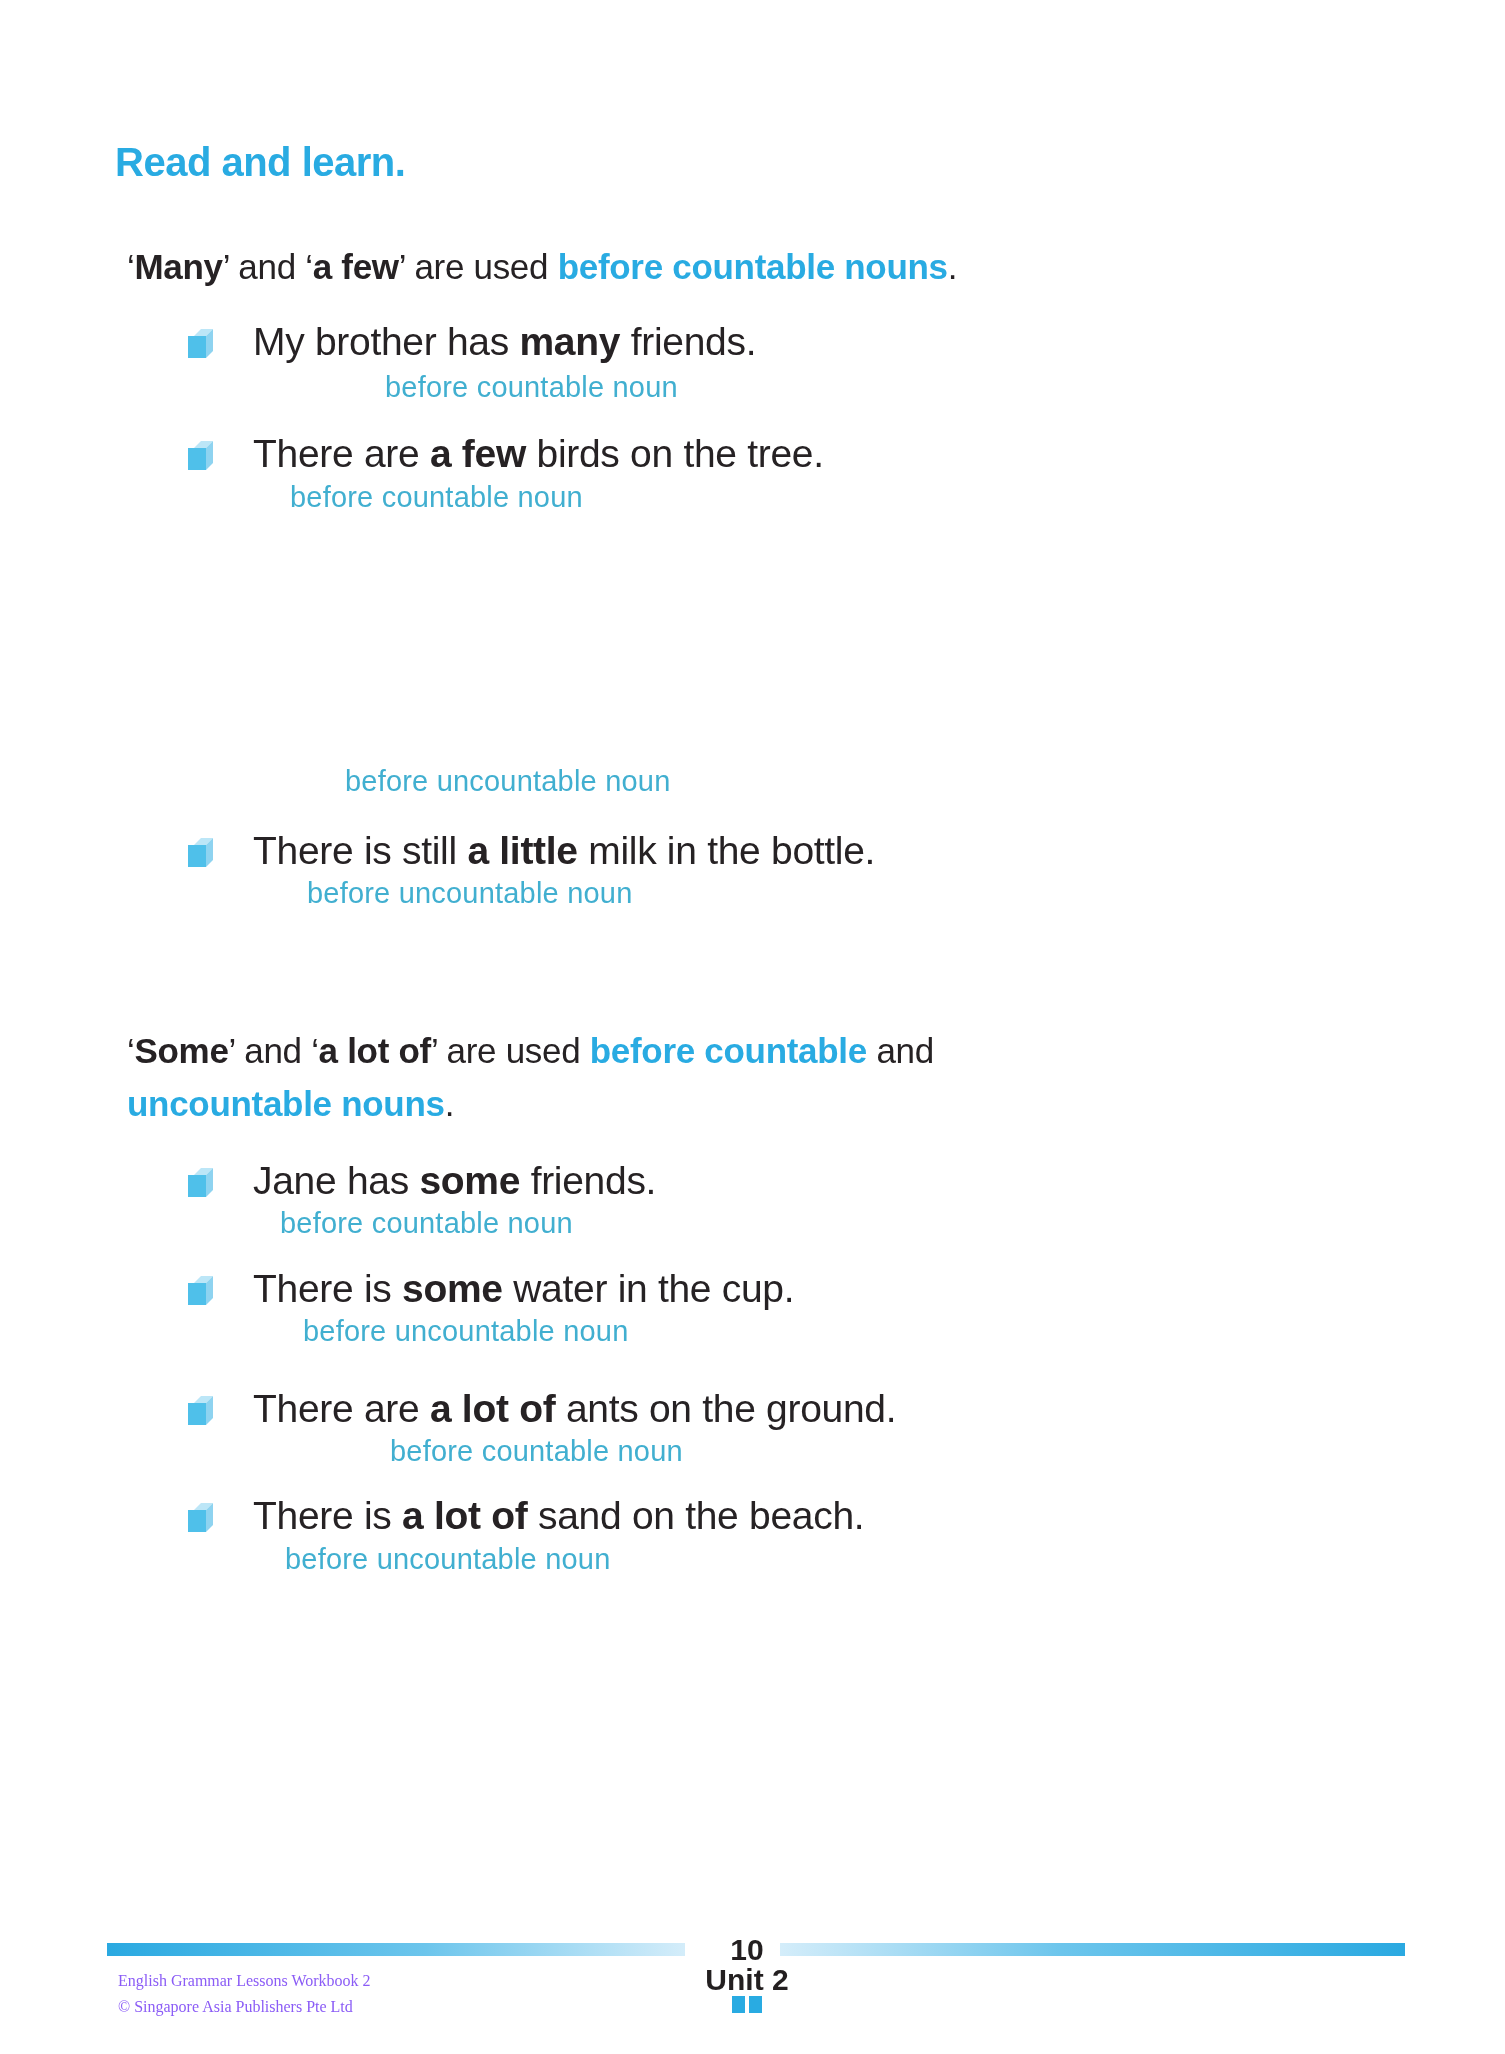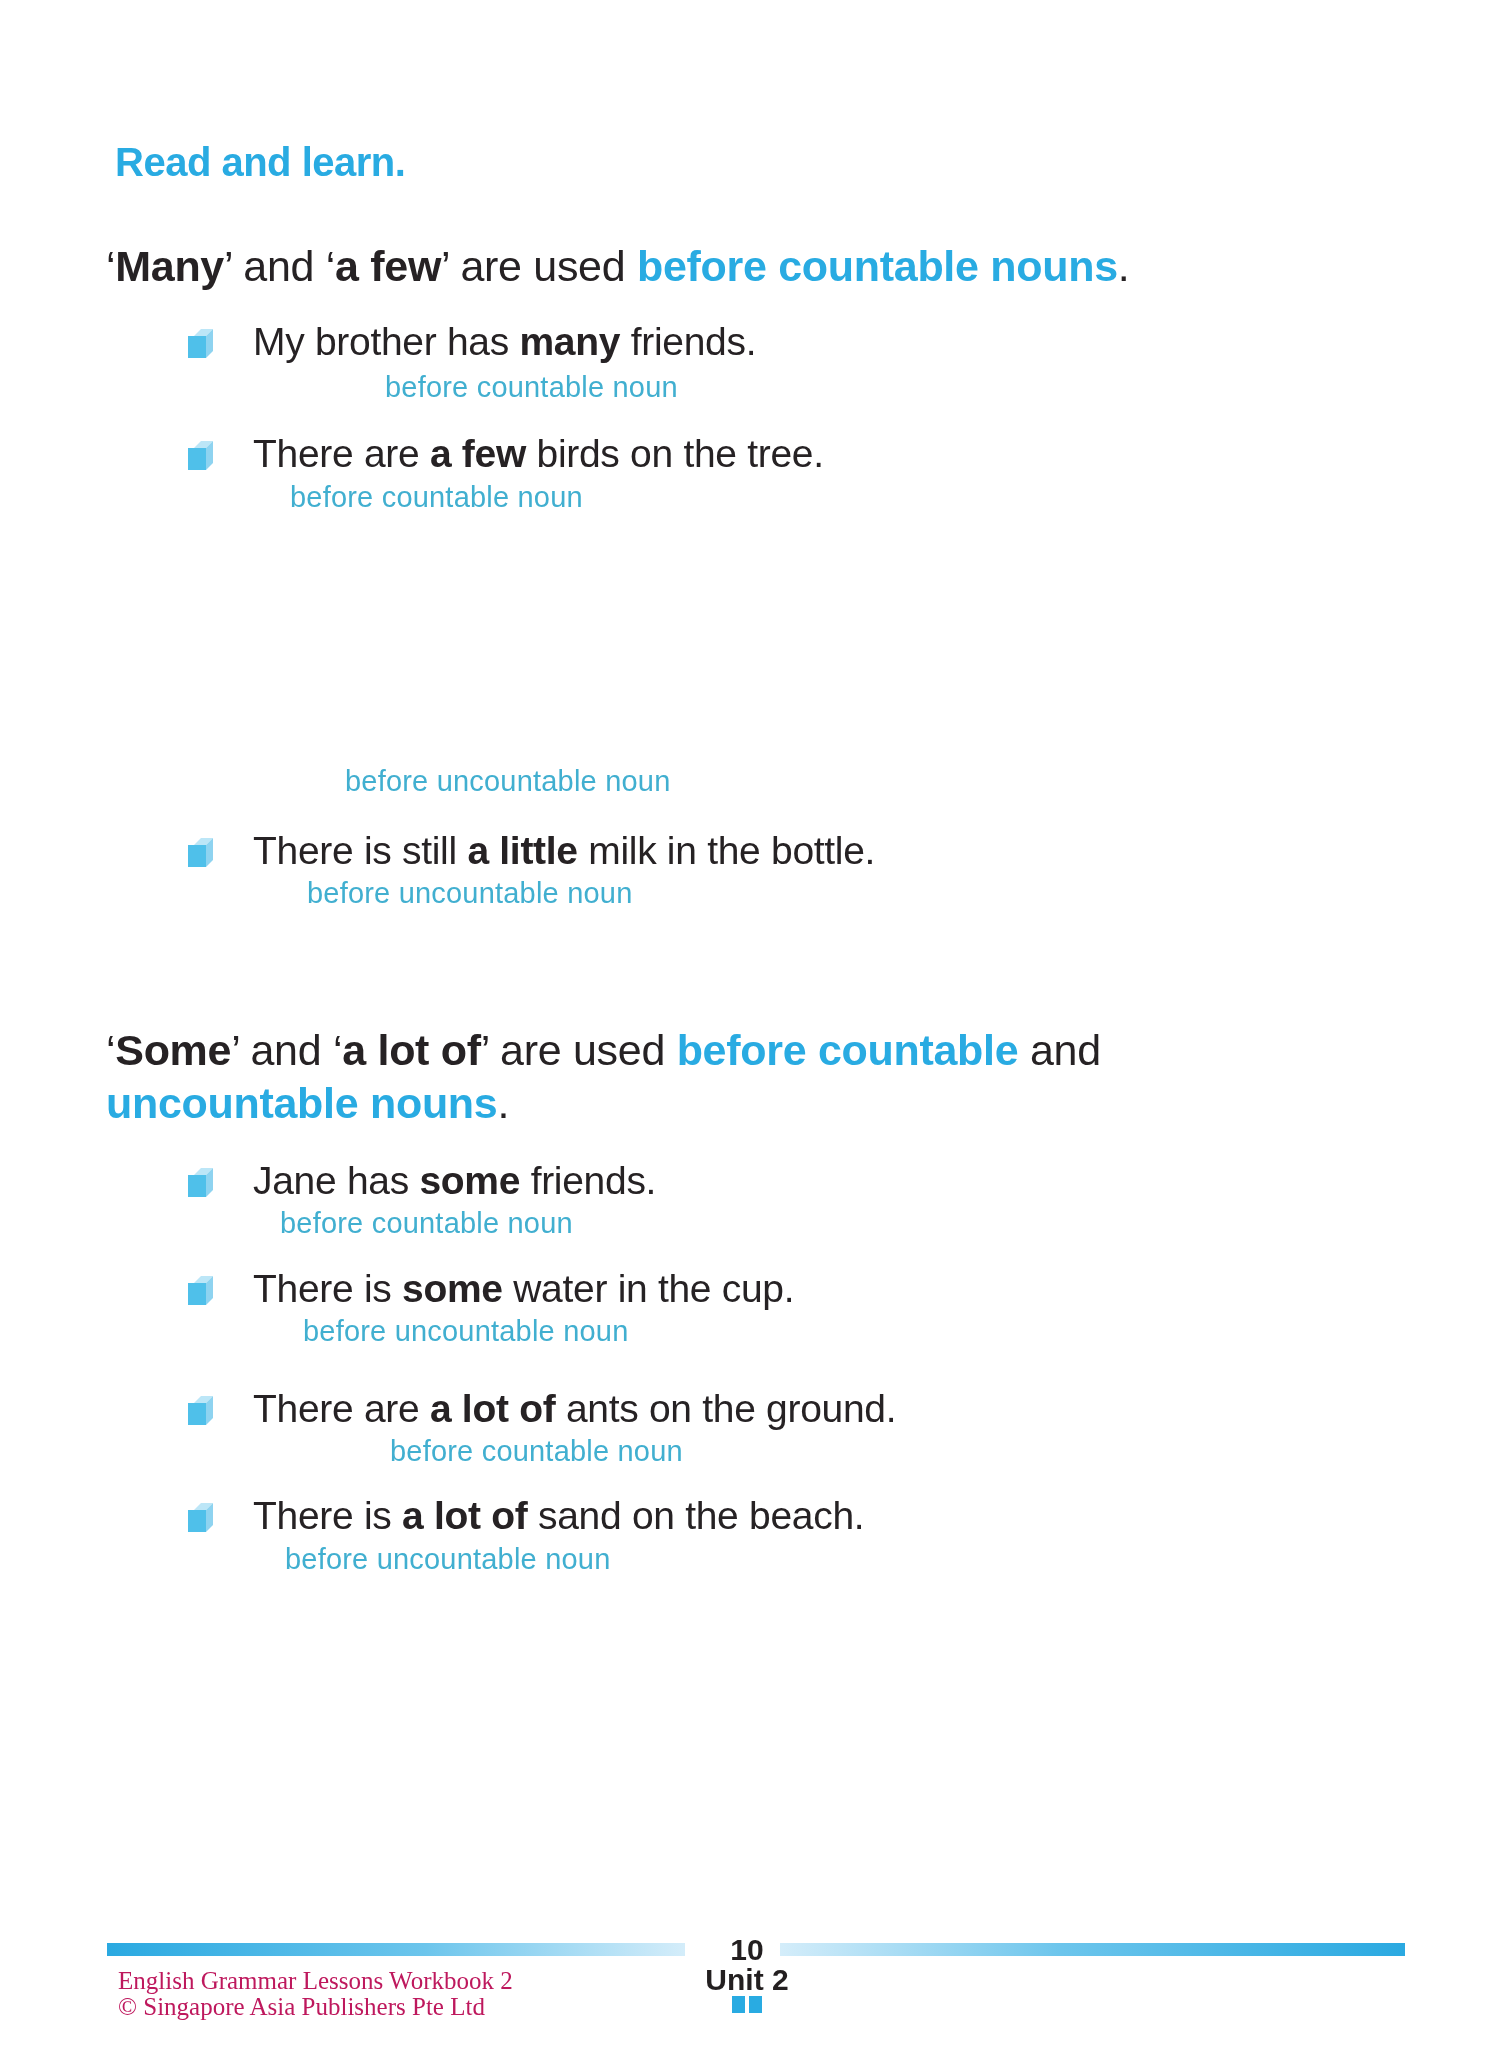--- a/index.html
+++ b/index.html
@@ -23,22 +23,22 @@
   }
   .abs{position:absolute;}
   .heading{
     left:115px;top:140px;
     font-size:40px;font-weight:700;
     color:var(--accent);
     letter-spacing:-0.5px;
     text-align:right;
   }
   .para{
-    left:106px;
-    font-size:43px;
+    left:127px;
+    font-size:35px;
     line-height:53px;
     letter-spacing:-0.3px;
     white-space:nowrap;
   }
   .example-row{
     display:flex;align-items:flex-start;
     left:188px;
     font-size:39px;
     letter-spacing:-0.3px;
     white-space:nowrap;
@@ -83,21 +83,21 @@
     left:672px;width:150px;top:1996px;
     display:flex;justify-content:center;gap:4px;
   }
   .unit-squares span{
     display:block;width:13px;height:17px;
     background:var(--accent);
   }
   .footer-credits{
     left:118px;top:1968px;
     font-family:"Liberation Serif","DejaVu Serif",serif;
-    font-size:25px;line-height:26px;color:#be185d;
+    font-size:16px;line-height:26px;color:#8b5cf6;
   }
 </style>
 </head>
 <body>
 
 <div class="page">
 
   <div class="abs heading">Read and learn.</div>
 
   <div class="abs para" style="top:240px"><span class="run-n">‘</span><span class="run-b">Many</span><span class="run-n">’ and ‘</span><span class="run-b">a few</span><span class="run-n">’ are used </span><span class="run-c">before countable nouns</span><span class="run-n">.</span></div>

